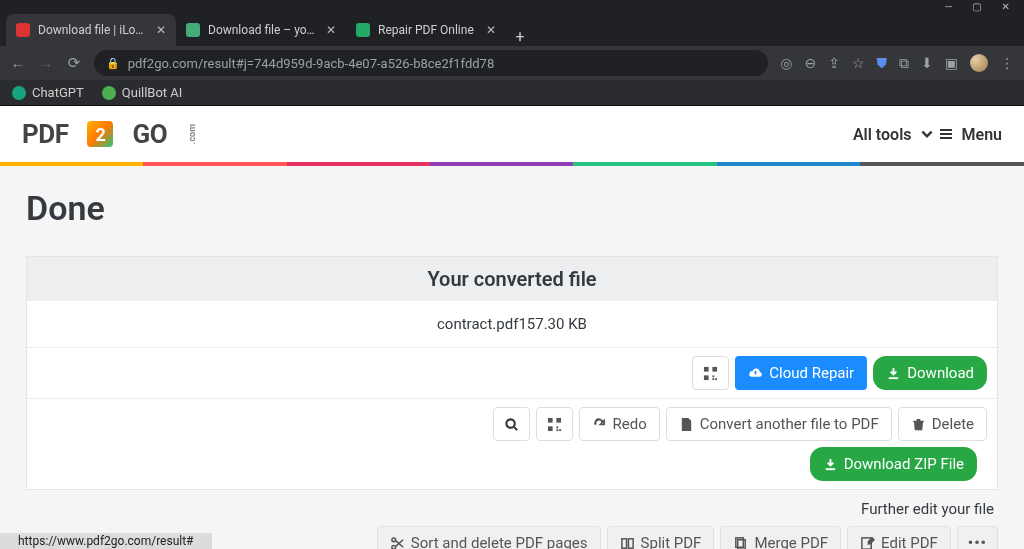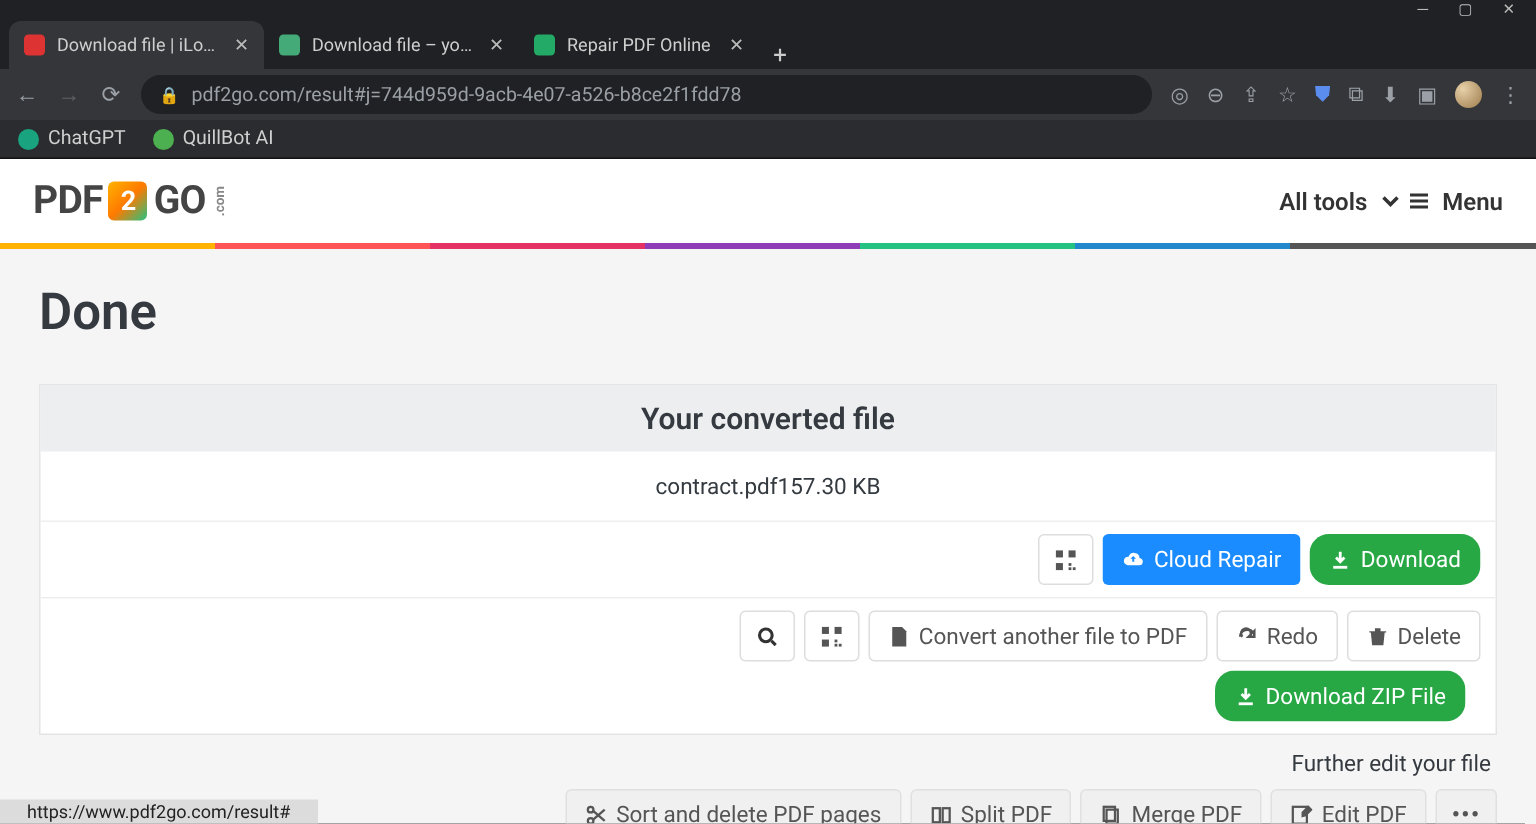--- a/index.html
+++ b/index.html
@@ -22,21 +22,21 @@
   .addr-right { display:flex; align-items:center; gap:12px; }
   .addr-right span { color:#9aa0a6; font-size:14px; }
   .avatar-circ { width:18px; height:18px; border-radius:50%; background: radial-gradient(circle at 30% 30%, #e8d0a8, #9b7b4c); display:inline-block;}
   .bookbar { height: 26px; background:#2b2c2f; display:flex; align-items:center; padding:0 12px; gap:18px; border-bottom:1px solid #111;}
   .bookmark { display:flex; align-items:center; gap:6px; color:#cfcfcf; font-size:13px; }
   .bookmark .bicon { width:14px; height:14px; border-radius:50%; display:inline-block; }
 
   
   .page { background:#f5f5f5; height: calc(549px - 12px - 34px - 34px - 26px); overflow:hidden; }
   .site-header { height:56px; background:#fff; display:flex; align-items:center; justify-content:space-between; padding:0 22px; }
-  .logo { display:flex; align-items:center; gap:3px; font-weight:700; font-size:26px; color:#444; letter-spacing:-0.5px;}
+  .logo { display:flex; align-items:center; gap:18px; font-weight:700; font-size:26px; color:#444; letter-spacing:-0.5px;}
   .logo .two { width:26px; height:26px; display:flex; align-items:center; justify-content:center; border-radius:4px; background:linear-gradient(135deg,#ffb300,#ff7a00 50%,#26c281); color:#fff; font-size:18px; margin:0 1px;}
   .logo .com { font-size:9px; color:#888; writing-mode:vertical-rl; transform:rotate(180deg); margin-left:2px; letter-spacing:0;}
   .header-right { display:flex; align-items:center; gap:4px; color:#333; font-size:16px; }
   .header-item { display:flex; align-items:center; gap:8px; cursor:pointer; font-weight:600; }
   .rainbow { height:4px; background:linear-gradient(90deg,#ffb300 0 14%,#ff5555 14% 28%,#e53264 28% 42%,#8e3db7 42% 56%,#26c281 56% 70%,#2288cc 70% 84%,#555 84% 100%); }
 
   .content { padding: 22px 26px 0; }
   h1.done { font-size:34px; font-weight:600; color:#343a40; margin-bottom:28px; }
 
   .panel { background:#fff; border:1px solid #e4e4e4; }
@@ -221,33 +221,33 @@
                   <rect x="10" y="1" width="5" height="5"></rect>
                   <rect x="1" y="10" width="5" height="5"></rect>
                   <rect x="10" y="10" width="2" height="2"></rect>
                   <rect x="13" y="13" width="2" height="2"></rect>
                   <rect x="10" y="13" width="2" height="2"></rect>
                 </svg>
               </span>
           </div>
           <div class="btn btn-light">
             <span class="icon">
+                <svg viewBox="0 0 16 16" fill="none" stroke="#555" stroke-width="1.8">
+                  <path d="M3 8a5 5 0 019-3l1-1v4h-4l1.5-1.5A3.5 3.5 0 104.5 8"></path>
+                </svg>
+              </span>
+            <span>Redo</span>
+          </div>
+          <div class="btn btn-light">
+            <span class="icon">
                 <svg viewBox="0 0 16 16" fill="#555">
                   <path d="M3 1h7l3 3v11H3z"></path>
                 </svg>
               </span>
             <span>Convert another file to PDF</span>
-          </div>
-          <div class="btn btn-light">
-            <span class="icon">
-                <svg viewBox="0 0 16 16" fill="none" stroke="#555" stroke-width="1.8">
-                  <path d="M3 8a5 5 0 019-3l1-1v4h-4l1.5-1.5A3.5 3.5 0 104.5 8"></path>
-                </svg>
-              </span>
-            <span>Redo</span>
           </div>
           <div class="btn btn-light">
             <span class="icon">
                 <svg viewBox="0 0 16 16" fill="#555">
                   <path d="M3 4h10l-1 10H4zM6 2h4v2H6zM2 4h12v1H2z"></path>
                 </svg>
               </span>
             <span>Delete</span>
           </div>
         </div>

